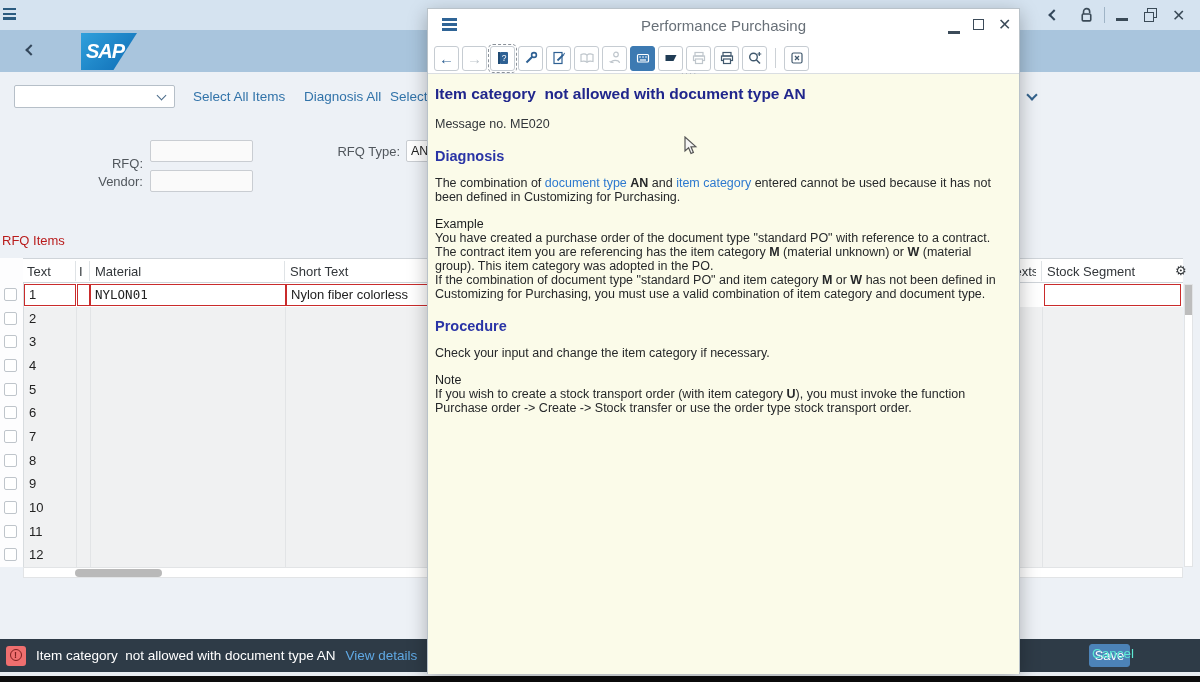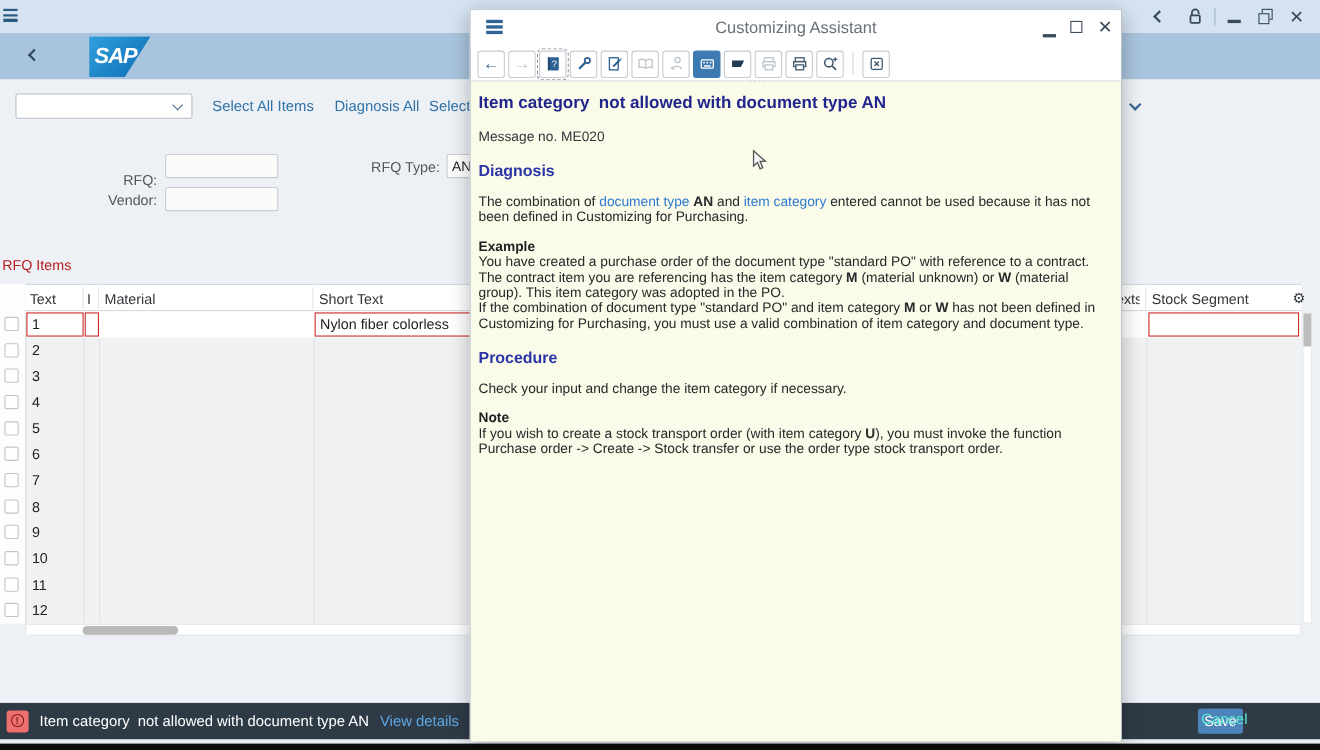--- a/index.html
+++ b/index.html
@@ -80,21 +80,21 @@
   .tbtn.active { background:#3d7ab2; border-color:#3d7ab2; }
   .tbtn.disabled { color:#bfc6cc; }
   .tbtn.focus { outline:1px dashed #8a9199; outline-offset:1px; }
   .tsep { width:1px; height:20px; background:#ccd1d6; margin:0 5px; flex:none; }
   .splitdots { position:absolute; left:253px; top:26px; color:#aab1b7; font-size:8px; letter-spacing:1.5px; }
   .dcontent { height:600px; background:#fbfbe9; padding:11px 16px 0 7px; overflow:hidden; }
   .dh1 { color:#20268c; font-size:15.5px; font-weight:bold; white-space:pre-wrap; }
   .dmsg { color:#32363a; font-size:12.5px; margin-top:14px; }
   .dh2 { color:#2a34a6; font-size:14.5px; font-weight:bold; margin-top:17px; }
   .dpara { color:#26282a; font-size:12.5px; line-height:14px; margin-top:12px; }
-  .dsubt { color:#1d1f21; font-size:12.5px; font-weight:bold; margin-top:13px; }
+  .dsubt { color:#1d1f21; font-size:12.5px; font-weight:normal; margin-top:13px; }
   .dpara0 { color:#26282a; font-size:12.5px; line-height:14px; }
   .sg-b { font-weight:bold; }
   .sg-i { }
   .sg-l { color:#2d79cf; }
 
   .cursor { z-index:50; pointer-events:none; }
 </style>
 </head>
 <body>
 
@@ -163,20 +163,21 @@
 
     <div class="abs vsep-rows" style="left:52px; top:0; height:284px;"></div>
     <div class="abs vsep-rows" style="left:66px; top:0; height:284px;"></div>
     <div class="abs vsep-rows" style="left:261px; top:0; height:284px;"></div>
     <div class="abs vsep-rows" style="left:1018px; top:0; height:284px;"></div>
 
     <div class="trow first">
       <span class="cbx"></span>
       <div class="rc" style="left:0; width:52px;">1</div>
       <div class="rc" style="left:53px; width:13px;"></div>
+      <div class="rc mono" style="left:66px; width:196px;">NYLON01</div>
       <div class="rc" style="left:262px; width:330px;">Nylon fiber colorless</div>
       <div class="rc" style="left:1020px; width:137px;"></div>
     </div>
     <div class="trow">
         <span class="cbx"></span>
         <span class="rnum">2</span>
       </div>
     <div class="trow">
         <span class="cbx"></span>
         <span class="rnum">3</span>
@@ -238,21 +239,21 @@
   <div class="abs gapstrip"></div>
   <div class="abs blackbar"></div>
 
   <div class="abs dialog">
     <div class="dhead">
       <div class="dhamb">
           <i></i>
           <i></i>
           <i></i>
         </div>
-      <div class="dtitle">Customizing Assistant</div>
+      <div class="dtitle">Performance Purchasing</div>
       <div class="dctl mini" style="left:520px; top:22px; position:absolute; background:#3c4b59;"></div>
       <div class="dctl" style="left:545px; position:absolute;">
           <div style="width:11px;height:11px;border:1.8px solid #3c4b59;"></div>
         </div>
       <div class="dctl" style="left:570px; top:6px; position:absolute; font-size:16px;">✕</div>
     </div>
 
     <div class="dtoolbar">
       <div class="tbtn">←</div>
       <div class="tbtn disabled">→</div>

